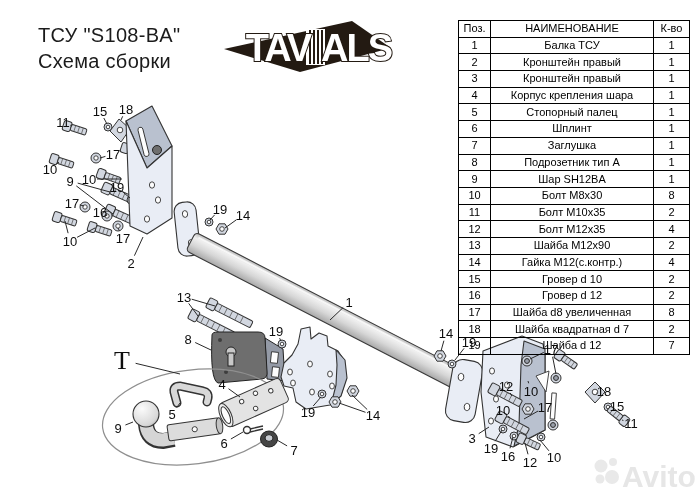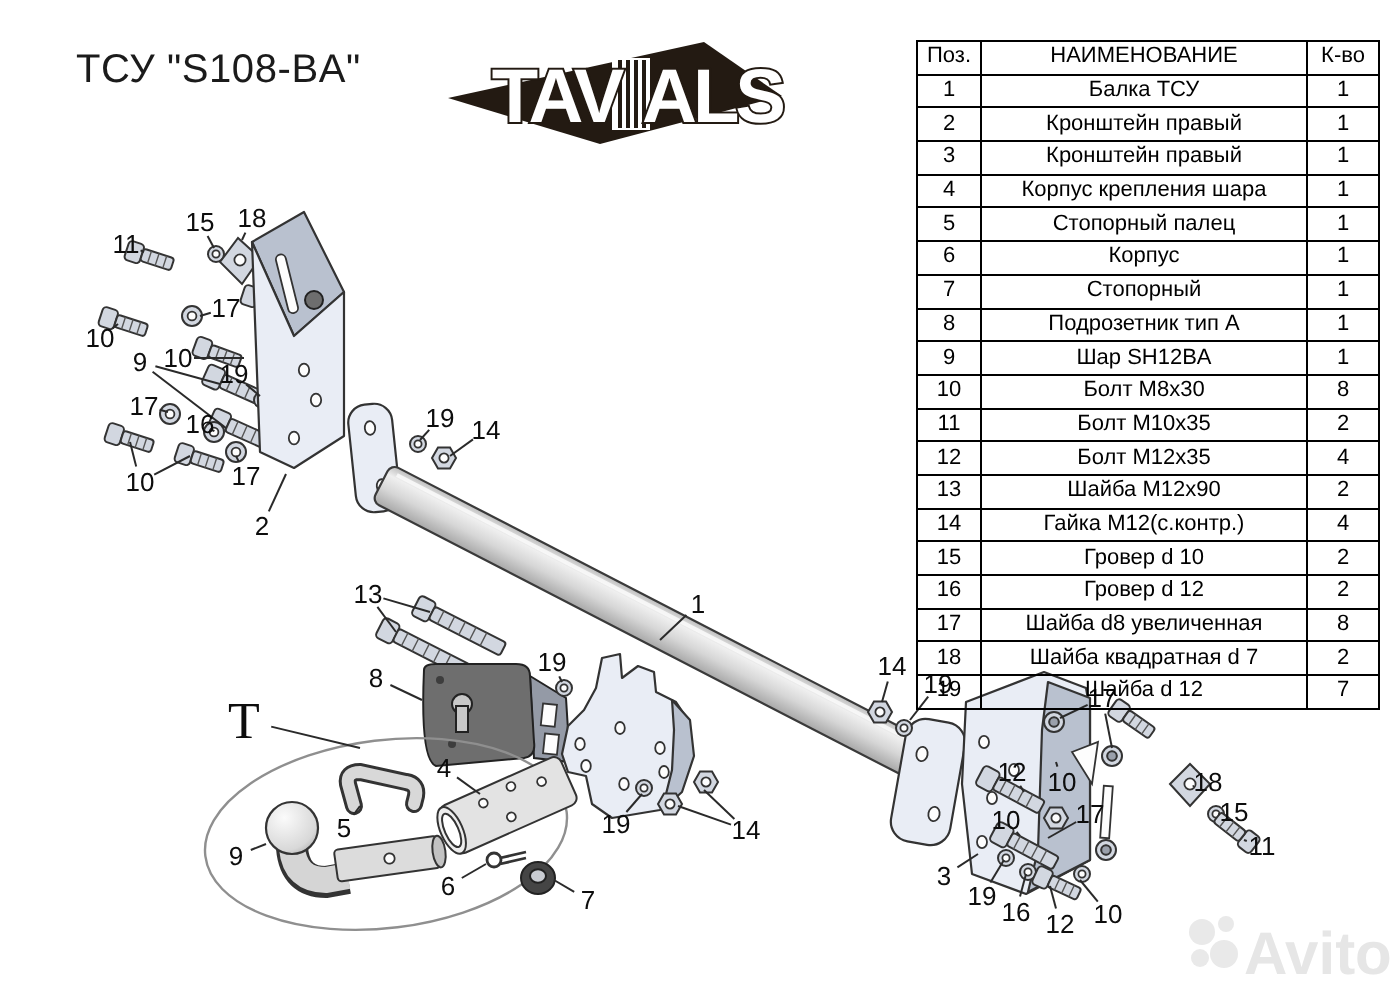--- a/index.html
+++ b/index.html
@@ -324,20 +324,21 @@
       <circle class="wm-dot" cx="601" cy="466" r="6.5"></circle>
       <circle class="wm-dot" cx="613" cy="462" r="4"></circle>
       <circle class="wm-dot" cx="600" cy="479" r="4.5"></circle>
       <circle class="wm-dot" cx="612" cy="477" r="7"></circle>
       <text class="wm-text" x="622" y="487">Avito</text>
     </g>
   </svg>
 
   <div class="title-block">
     <div>ТСУ  "S108-BA"</div>
+    <div>Схема сборки</div>
   </div>
 
   <table class="parts-table">
     <thead>
       <tr>
         <th class="col-pos">Поз.</th>
         <th class="col-name">НАИМЕНОВАНИЕ</th>
         <th class="col-qty">К-во</th>
       </tr>
     </thead>
@@ -362,26 +363,26 @@
           <td>Корпус крепления шара</td>
           <td>1</td>
         </tr>
         <tr>
           <td>5</td>
           <td>Стопорный палец</td>
           <td>1</td>
         </tr>
         <tr>
           <td>6</td>
-          <td>Корпус</td>
+          <td>Шплинт</td>
           <td>1</td>
         </tr>
         <tr>
           <td>7</td>
-          <td>Стопорный</td>
+          <td>Заглушка</td>
           <td>1</td>
         </tr>
         <tr>
           <td>8</td>
           <td>Подрозетник тип А</td>
           <td>1</td>
         </tr>
         <tr>
           <td>9</td>
           <td>Шар SH12BA</td>

